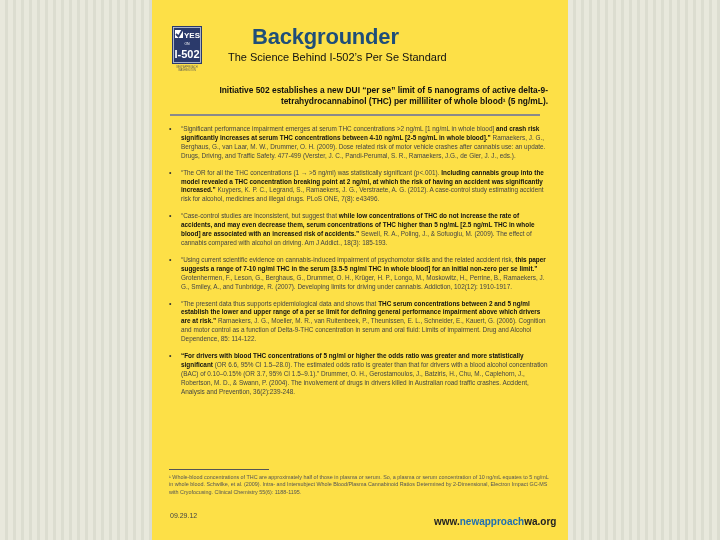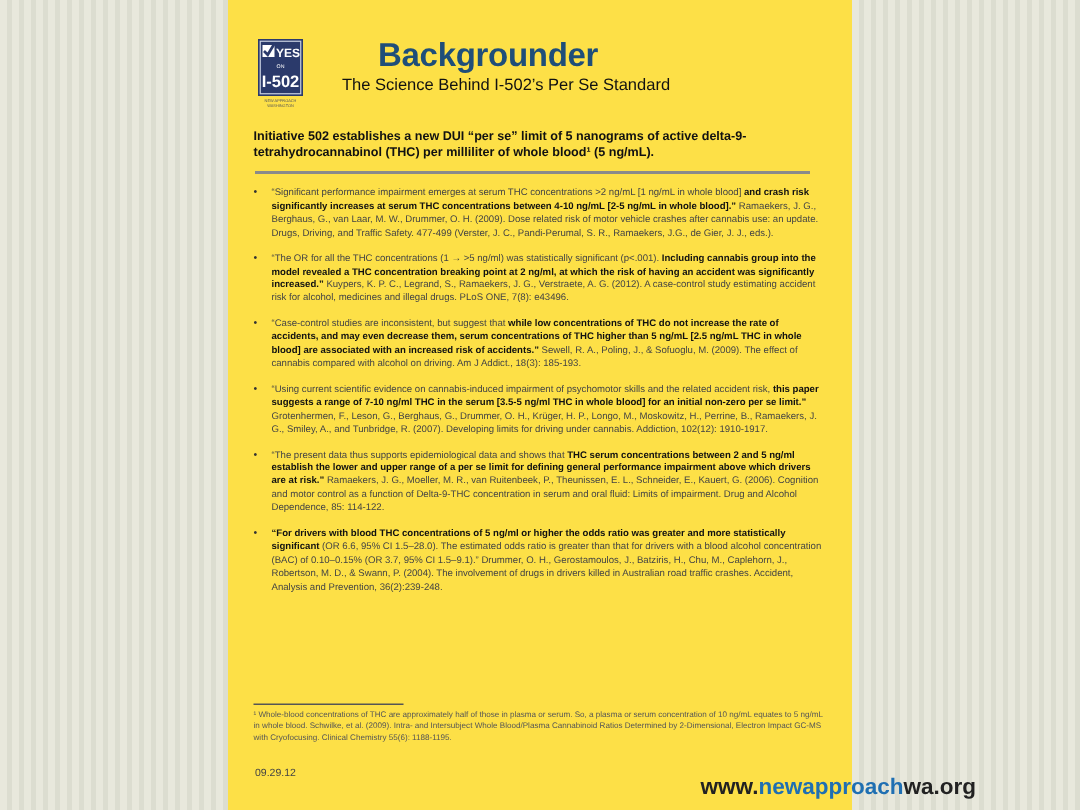--- a/index.html
+++ b/index.html
@@ -21,22 +21,22 @@
     position: absolute; left: 76px; top: 24px;
     font-size: 22px; font-weight: bold; color: #1f4e79;
     letter-spacing: -0.2px;
     margin-left: 24px;
   }
   .subtitle {
     position: absolute; left: 76px; top: 51px;
     font-size: 11px; color: #111;
   }
   .intro {
-    position: absolute; left: 17px; top: 85px; width: 390px;
-    font-size: 8.4px; font-weight: bold; line-height: 11px; color: #111;
+    position: absolute; left: 6px; top: 85px; width: 390px;
+    font-size: 8.4px; font-weight: bold; line-height: 11px; color: #111; text-align: right;
   }
   .rule {
     position: absolute; left: 18px; top: 114px; width: 370px; height: 2px;
     background: #8a8a8a;
   }
   .bullets {
     position: absolute; left: 17px; top: 125px; width: 380px;
     margin: 0; padding: 0; list-style: none;
   }
   .bullet {
@@ -52,21 +52,21 @@
     background: #555;
   }
   .footnote {
     position: absolute; left: 17px; top: 474px; width: 385px;
     font-size: 5.4px; line-height: 7.4px; color: #555;
   }
   .date {
     position: absolute; left: 18px; top: 512px; font-size: 7px; color: #444;
   }
   .url {
-    position: absolute; left: 282px; top: 516px; font-size: 15px; font-weight: bold; color: #222; margin-left: 33px;
+    position: absolute; left: 282px; top: 516px; font-size: 10px; font-weight: bold; color: #222;
   }
   .url .accent { color: #1f6fb2; }
 </style>
 </head>
 <body>
 
 <div class="page">
   <div class="logo">
     <svg width="30" height="46" viewBox="0 0 30 46">
       <rect x="0" y="0" width="30" height="38" fill="#2b3a6b"></rect>

